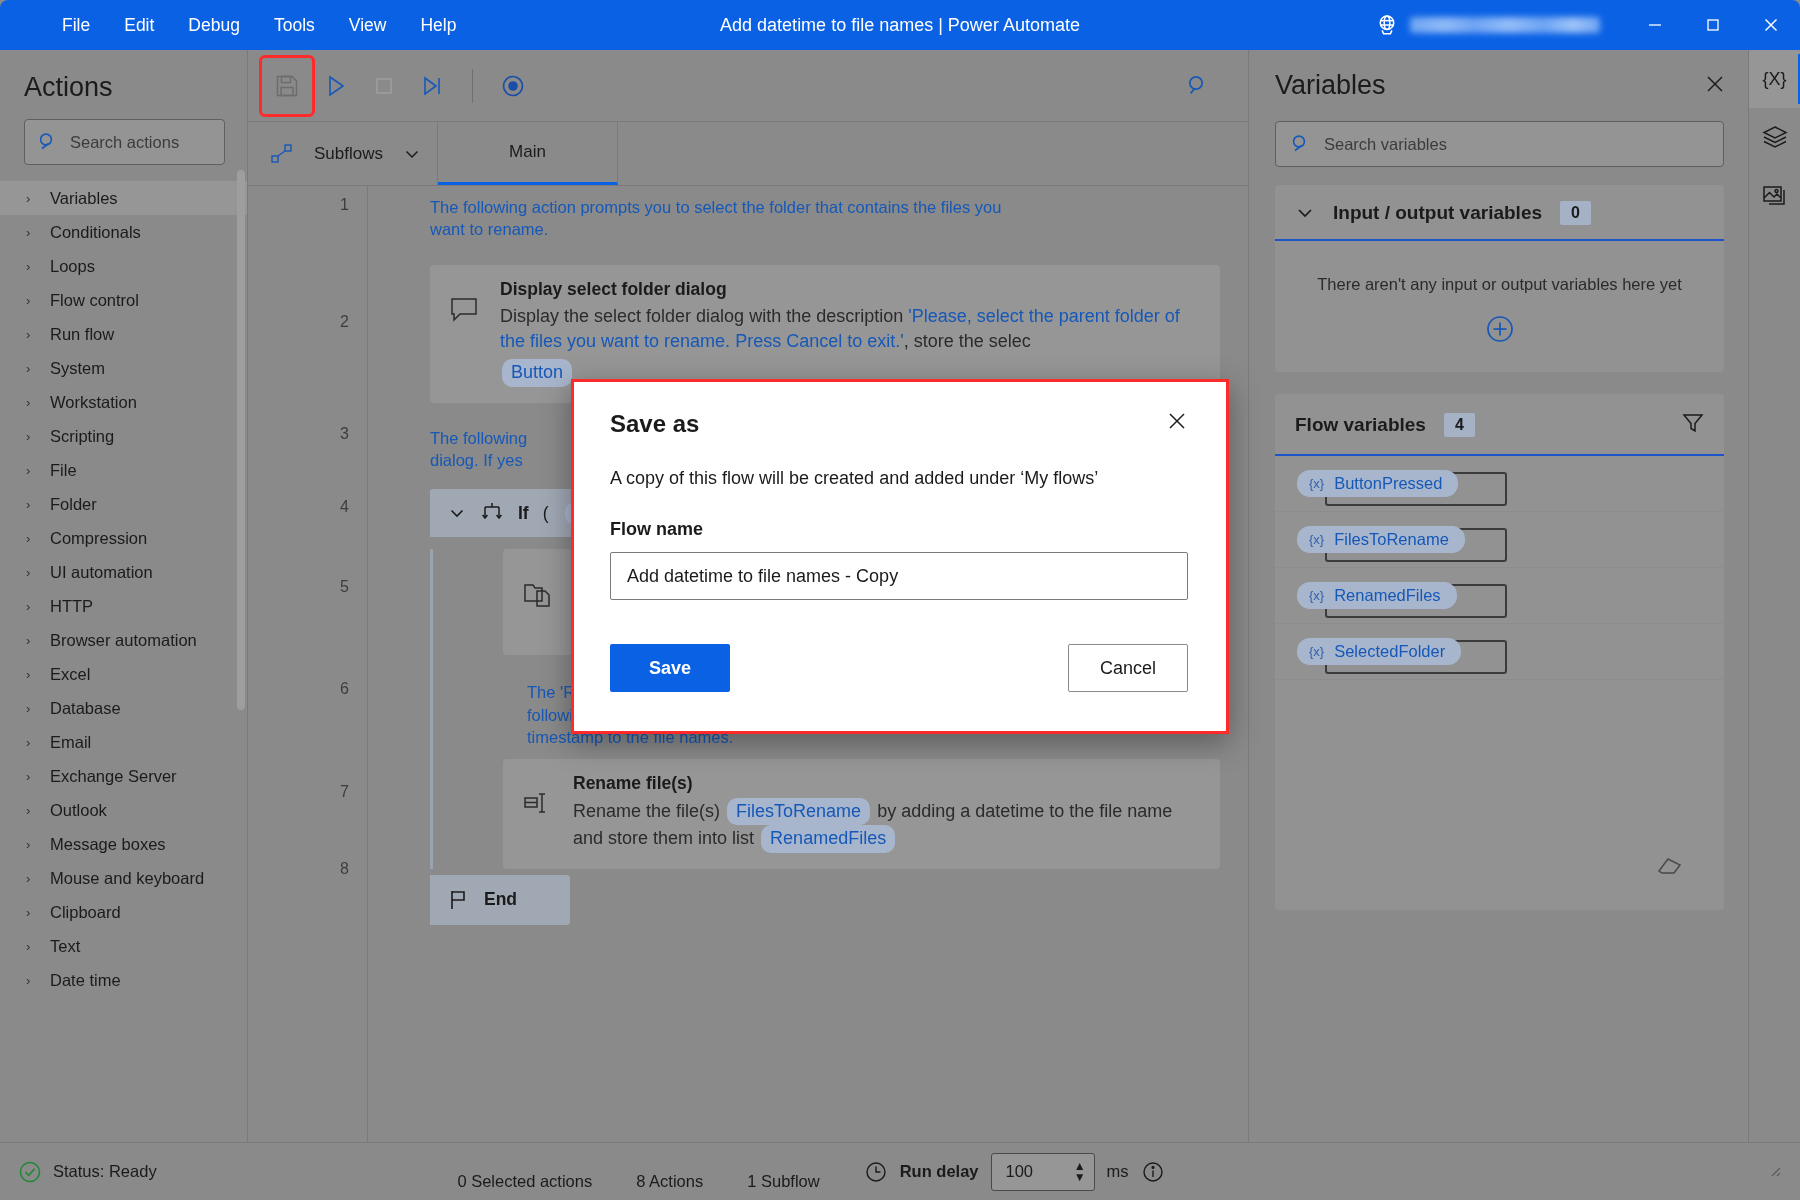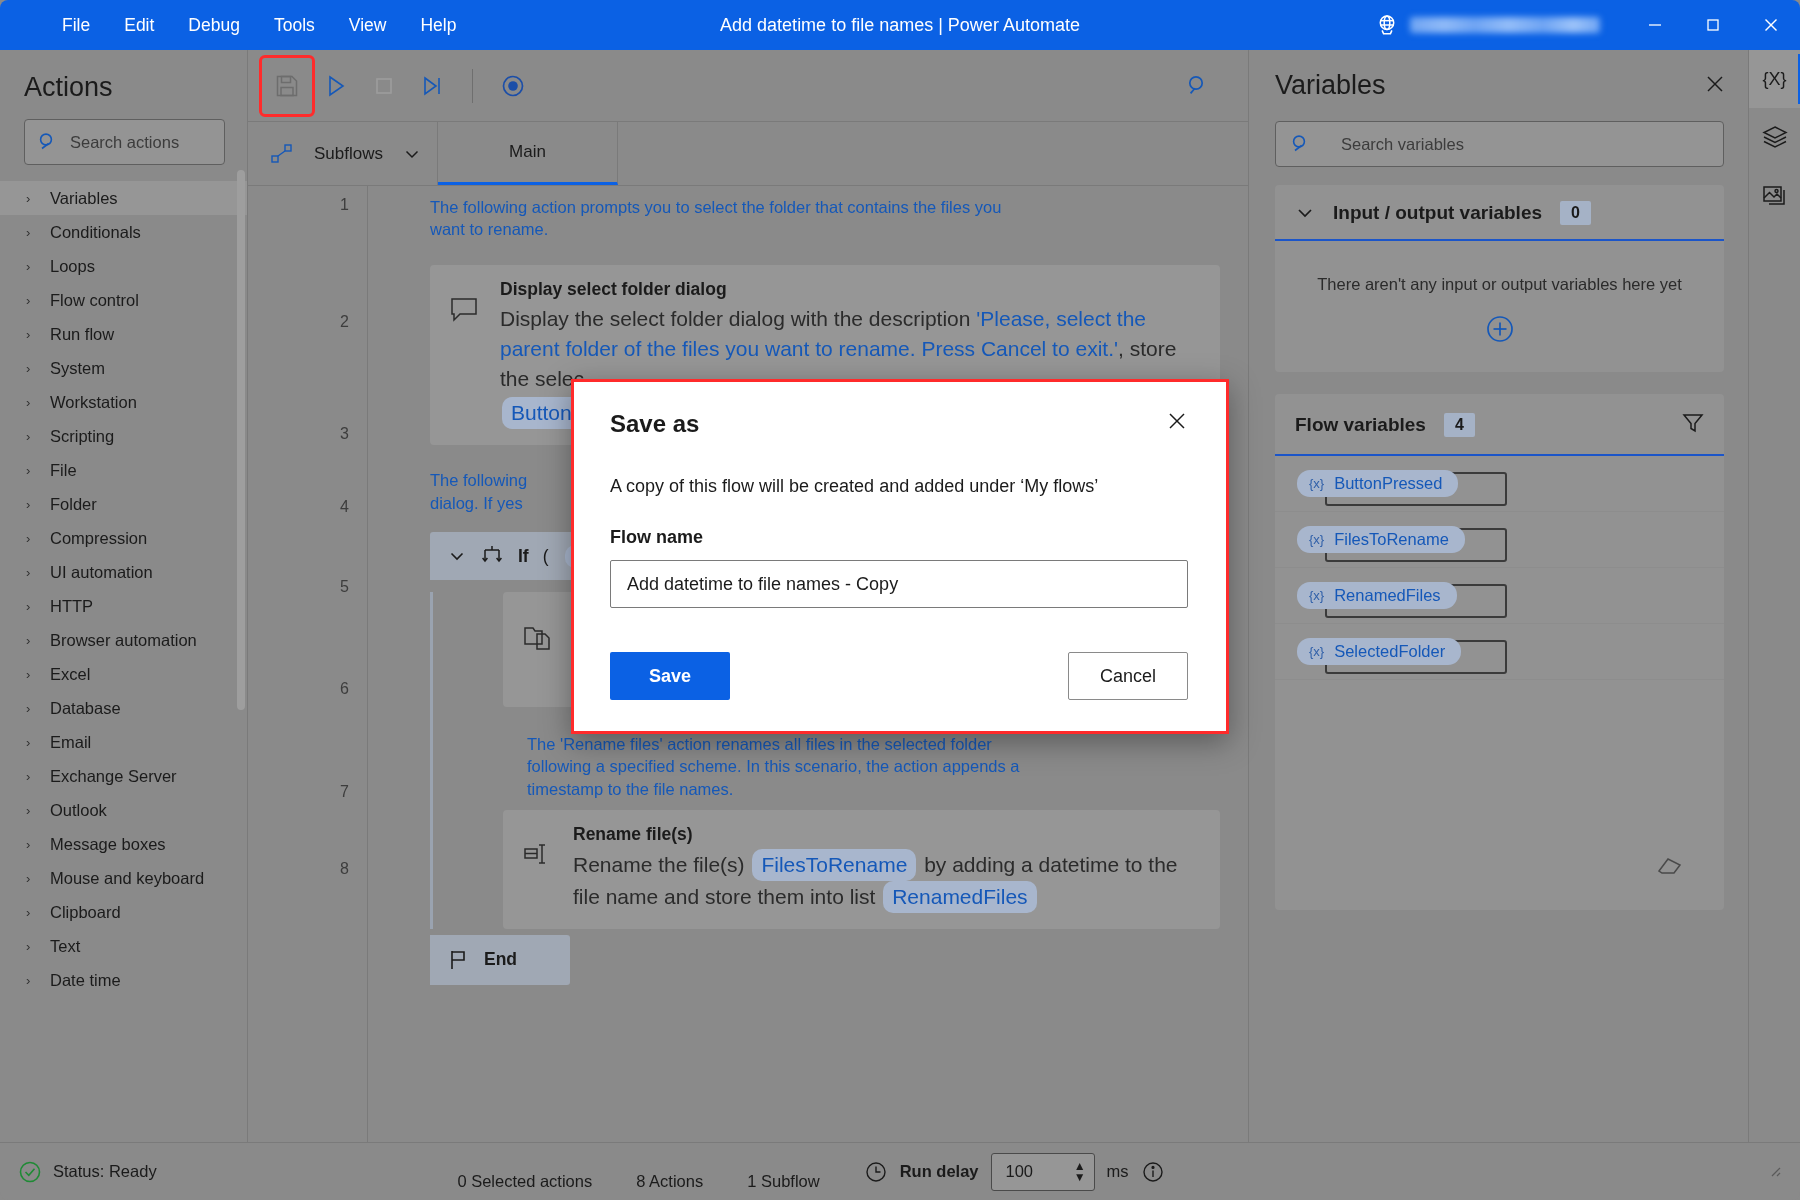--- a/index.html
+++ b/index.html
@@ -157,21 +157,21 @@
   .action-card {
     background: #969696; border-radius: 4px;
     display: flex; align-items: flex-start; gap: 16px;
     padding: 14px 18px 16px 20px;
     margin: 6px 0 6px 32px;
   }
   .action-card.indent { margin-left: 70px; }
   .act-icon { flex: 0 0 34px; padding-top: 18px; }
   .act-body { flex: 1 1 auto; min-width: 0; }
   .act-title { font-size: 17.5px; font-weight: bold; color: #1b1b1b; margin-bottom: 4px; }
-  .act-desc { font-size: 21px; color: #2b2b2b; line-height: 1.42; }
+  .act-desc { font-size: 18px; color: #2b2b2b; line-height: 1.42; }
   .vpill {
     display: inline-block; background: #a8b6cd; color: #1558b8;
     border-radius: 10px; padding: 1px 9px; margin: 0 2px;
   }
   .blue { color: #1558b8; }
   .if-block {
     margin-left: 32px; background: #a0a8b4;
     border-radius: 3px 3px 0 0;
     padding: 12px 18px; display: flex; align-items: center; gap: 14px;
     font-size: 17.5px; color: #1b1b1b; font-weight: bold;
@@ -200,21 +200,21 @@
   .vars-head {
     display: flex; align-items: center;
     padding: 20px 22px 14px 26px;
   }
   .vars-title { font-size: 27px; color: #1b1b1b; }
   .vars-close { margin-left: auto; font-size: 24px; color: #1b1b1b; line-height: 1; }
   .vsearch-wrap { padding: 6px 24px 18px 26px; }
   .vsearch {
     height: 46px; border: 1px solid #5f5f5f; border-radius: 4px;
     background: #949494; display: flex; align-items: center;
-    padding: 0 14px; gap: 29px;
+    padding: 0 14px; gap: 12px;
   }
   .vsearch .ph { font-size: 16.5px; color: #3c3c3c; }
   .vsection {
     margin: 0 24px 22px 26px; background: #929292; border-radius: 4px;
   }
   .vsec-head {
     display: flex; align-items: center; gap: 18px;
     padding: 16px 18px 14px 20px;
     border-bottom: 2px solid #1b55c9;
   }
@@ -298,21 +298,21 @@
   .modal {
     position: absolute; left: 571px; top: 379px;
     width: 658px; height: 355px;
     background: #fff; border: 3px solid #ff2b2b;
     box-shadow: 0 8px 28px rgba(0,0,0,0.35);
     z-index: 50; padding: 28px 38px 0 36px;
   }
   .modal-head { display: flex; align-items: flex-start; }
   .modal-title { font-size: 24px; font-weight: bold; color: #1b1b1b; }
   .modal-x { margin-left: auto; font-size: 23px; color: #1b1b1b; line-height: 1; }
-  .modal-sub { font-size: 18px; color: #1b1b1b; margin-top: 38px; }
+  .modal-sub { font-size: 18px; color: #1b1b1b; margin-top: 30px; }
   .field-label { font-size: 18px; font-weight: bold; color: #1b1b1b; margin-top: 30px; }
   .field-input {
     margin-top: 12px; height: 48px; width: 100%;
     border: 1px solid #7a7a7a; border-radius: 2px;
     display: flex; align-items: center; padding: 0 16px;
     font-size: 18px; color: #1b1b1b; background: #fff;
   }
   .modal-actions {
     display: flex; justify-content: space-between; gap: 20px; margin-top: 44px;
   }

